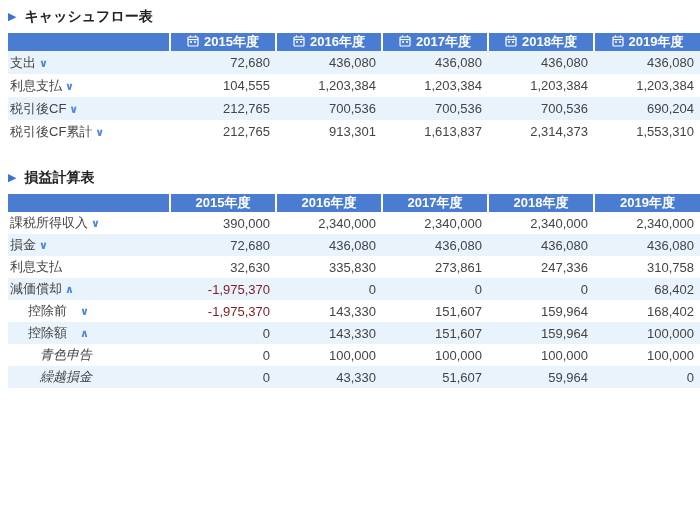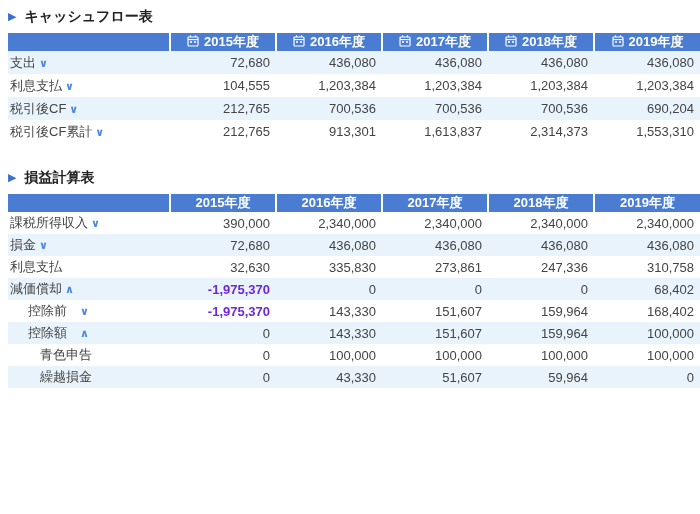--- a/index.html
+++ b/index.html
@@ -51,29 +51,29 @@
     height: 23px;
     padding: 0;
     white-space: nowrap;
     overflow: hidden;
   }
   table.compact td { height: 22px; }
   td.num { text-align: right; padding-right: 6px; }
   tr.stripe { background: #e8f3fb; margin-left: 23px; }
   td.label-cell { padding-left: 2px; }
   td.label-cell.ind-1 { padding-left: 20px; }
-  td.label-cell.ind-2 { padding-left: 32px; }
+  td.label-cell.ind-2 { padding-left: 32px; font-style: italic; }
   .chev {
     color: #4a86e0;
     font-size: 11px;
     font-weight: bold;
     margin-left: 3px;
   }
   .ind-1 .chev { margin-left: 13px; }
-  .neg { color: #6d28d9; font-weight: bold; }
+  .neg { color: #7f1d1d; }
   .cal-icon { vertical-align: -1px; margin-right: 5px; }
   th .yr { vertical-align: 0; }
 </style>
 </head>
 <body>
 
 <div class="wrap">
 
   <div class="section">
     <div class="section-title">

